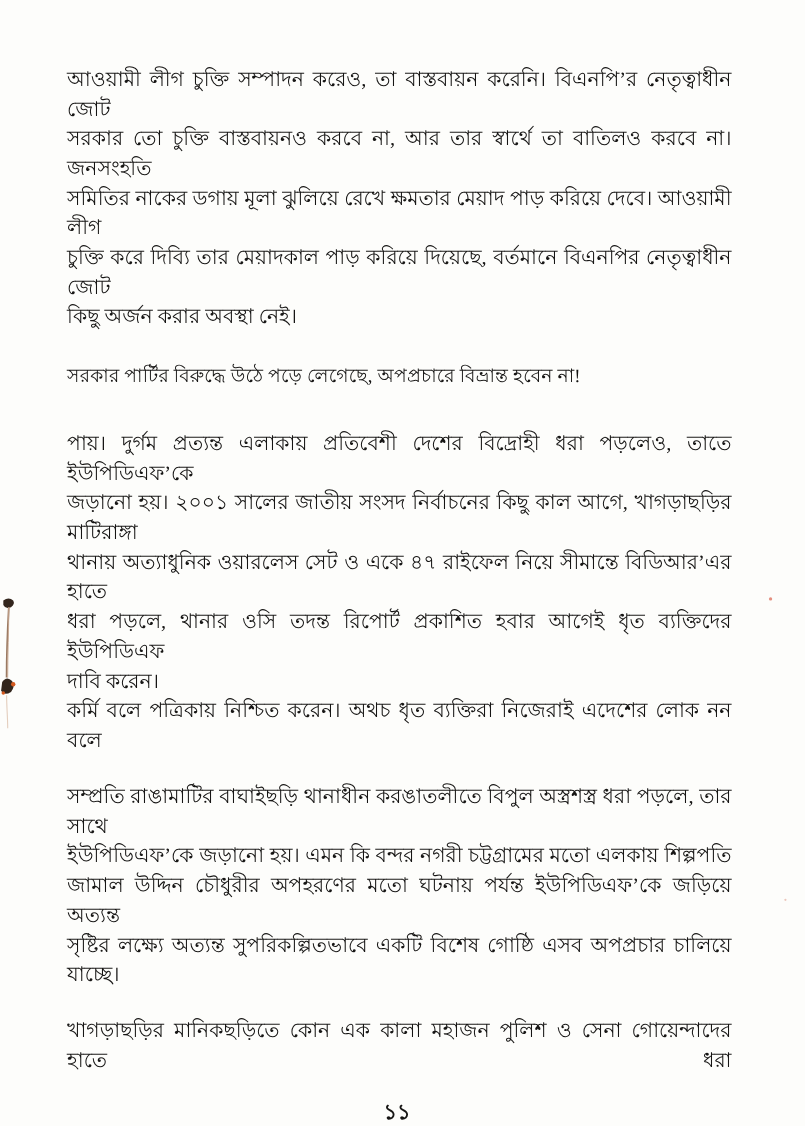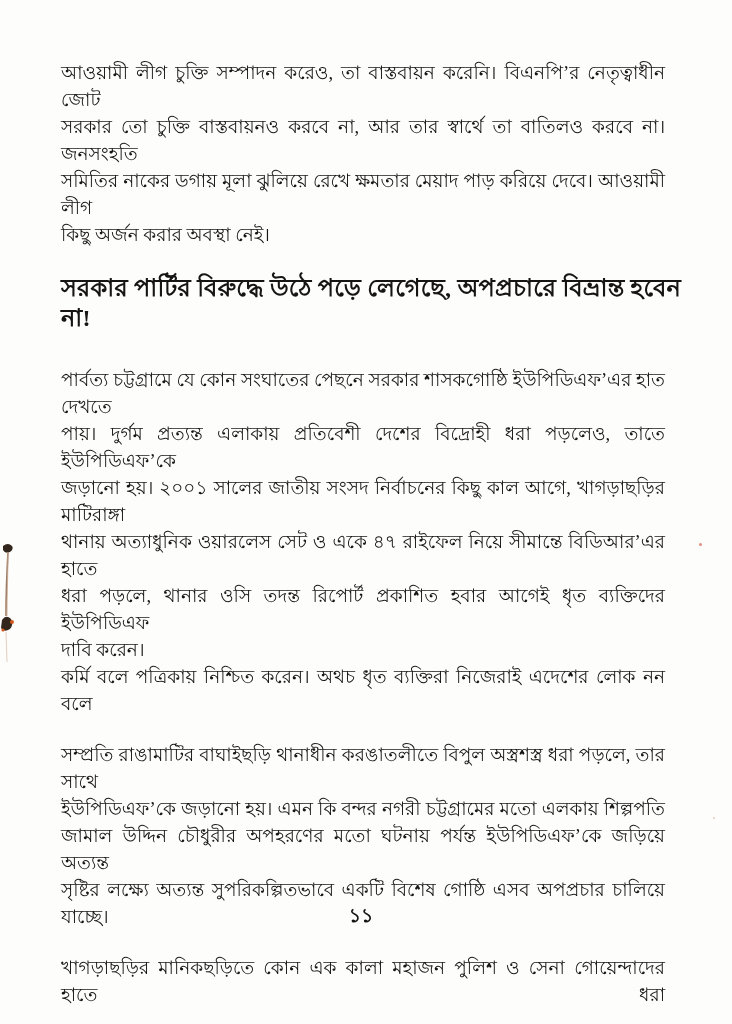--- a/index.html
+++ b/index.html
@@ -16,21 +16,21 @@
     position:absolute; left:61px; top:60px; width:622px;
   }
   .para { margin:0 18px 24px 0; }
   .line {
     font-size:18.5px; line-height:27px;
     text-align:justify; text-align-last:justify;
     white-space:normal;
   }
   .line.last { text-align-last:left; }
   .heading {
-    font-size:24px; line-height:30px; font-weight:bold;
+    font-size:17px; line-height:30px; font-weight:normal;
     margin:6px 0 34px 0; text-align:left;
     letter-spacing:0.2px;
   }
   .page-number {
     margin-top:4px;
     text-align:center;
     font-size:19px; font-weight:bold; line-height:27px;
   }
   .binding-mark {
     position:absolute; left:0; top:540; width:16px; height:130px;
@@ -58,40 +58,40 @@
 
   <span class="speck s1"></span>
   <span class="speck s2"></span>
 
   <div class="text-block">
 
   <div class="para">
         <div class="line"><span>আওয়ামী লীগ চুক্তি সম্পাদন করেও, তা বাস্তবায়ন করেনি। বিএনপি’র নেতৃত্বাধীন জোট</span></div>
         <div class="line"><span>সরকার তো চুক্তি বাস্তবায়নও করবে না, আর তার স্বার্থে তা বাতিলও করবে না। জনসংহতি</span></div>
         <div class="line"><span>সমিতির নাকের ডগায় মূলা ঝুলিয়ে রেখে ক্ষমতার মেয়াদ পাড় করিয়ে দেবে। আওয়ামী লীগ</span></div>
+        <div class="line"><span>চুক্তি করে দিব্যি তার মেয়াদকাল পাড় করিয়ে দিয়েছে, বর্তমানে বিএনপির নেতৃত্বাধীন জোট</span></div>
         <div class="line last"><span>কিছু অর্জন করার অবস্থা নেই।</span></div>
       </div>
       <h2 class="heading">সরকার পার্টির বিরুদ্ধে উঠে পড়ে লেগেছে, অপপ্রচারে বিভ্রান্ত হবেন না!</h2>
       <div class="para">
-        <div class="line"><span>পার্বত্য চট্টগ্রামে যে কোন সংঘাতের পেছনে সরকার শাসকগোষ্ঠি ইউপিডিএফ’এর হাত দেখতে</span></div>
         <div class="line"><span>পায়। দুর্গম প্রত্যন্ত এলাকায় প্রতিবেশী দেশের বিদ্রোহী ধরা পড়লেও, তাতে ইউপিডিএফ’কে</span></div>
         <div class="line"><span>জড়ানো হয়। ২০০১ সালের জাতীয় সংসদ নির্বাচনের কিছু কাল আগে, খাগড়াছড়ির মাটিরাঙ্গা</span></div>
         <div class="line"><span>থানায় অত্যাধুনিক ওয়ারলেস সেট ও একে ৪৭ রাইফেল নিয়ে সীমান্তে বিডিআর’এর হাতে</span></div>
         <div class="line"><span>ধরা পড়লে, থানার ওসি তদন্ত রিপোর্ট প্রকাশিত হবার আগেই ধৃত ব্যক্তিদের ইউপিডিএফ</span></div>
         <div class="line last"><span>দাবি করেন।</span></div>
         <div class="line"><span>কর্মি বলে পত্রিকায় নিশ্চিত করেন। অথচ ধৃত ব্যক্তিরা নিজেরাই এদেশের লোক নন বলে</span></div>
       </div>
       <div class="para">
         <div class="line"><span>সম্প্রতি রাঙামাটির বাঘাইছড়ি থানাধীন করঙাতলীতে বিপুল অস্ত্রশস্ত্র ধরা পড়লে, তার সাথে</span></div>
         <div class="line"><span>ইউপিডিএফ’কে জড়ানো হয়। এমন কি বন্দর নগরী চট্টগ্রামের মতো এলকায় শিল্পপতি</span></div>
         <div class="line"><span>জামাল উদ্দিন চৌধুরীর অপহরণের মতো ঘটনায় পর্যন্ত ইউপিডিএফ’কে জড়িয়ে অত্যন্ত</span></div>
         <div class="line last"><span>সৃষ্টির লক্ষ্যে অত্যন্ত সুপরিকল্পিতভাবে একটি বিশেষ গোষ্ঠি এসব অপপ্রচার চালিয়ে যাচ্ছে।</span></div>
       </div>
       <div class="para">
         <div class="line"><span>খাগড়াছড়ির মানিকছড়িতে কোন এক কালা মহাজন পুলিশ ও সেনা গোয়েন্দাদের হাতে ধরা</span></div>
       </div>
     </div>
 
-  <div style="position:absolute; left:61px; top:898px; width:600px;">
+  <div style="position:absolute; left:61px; top:994px; width:600px;">
     <div class="page-number">১১</div>
   </div>
 
 </div>
 
 </body></html>

